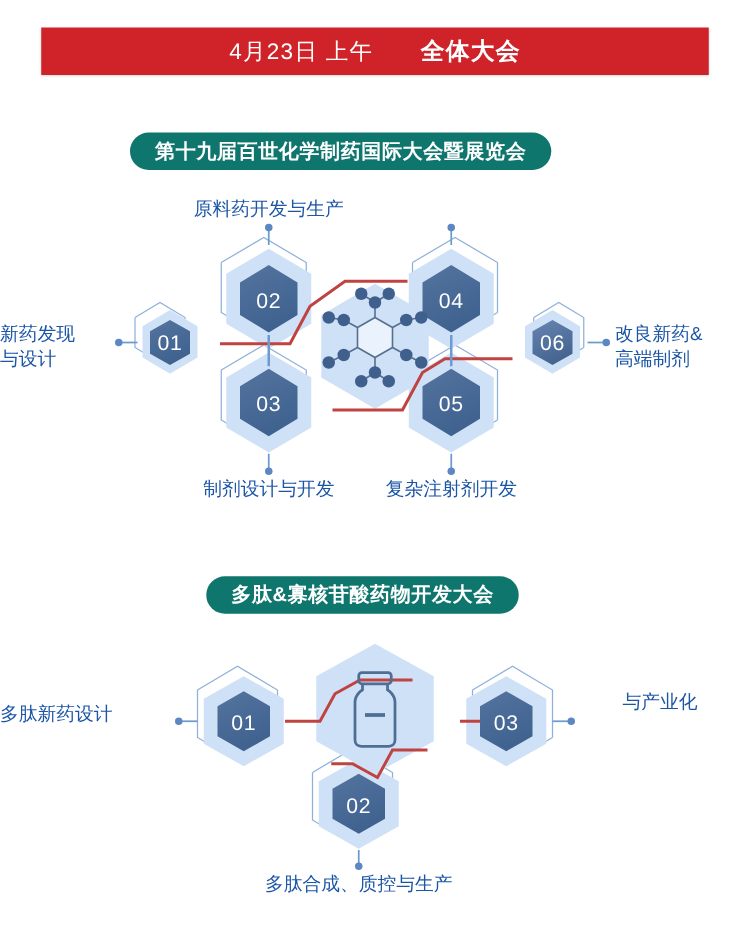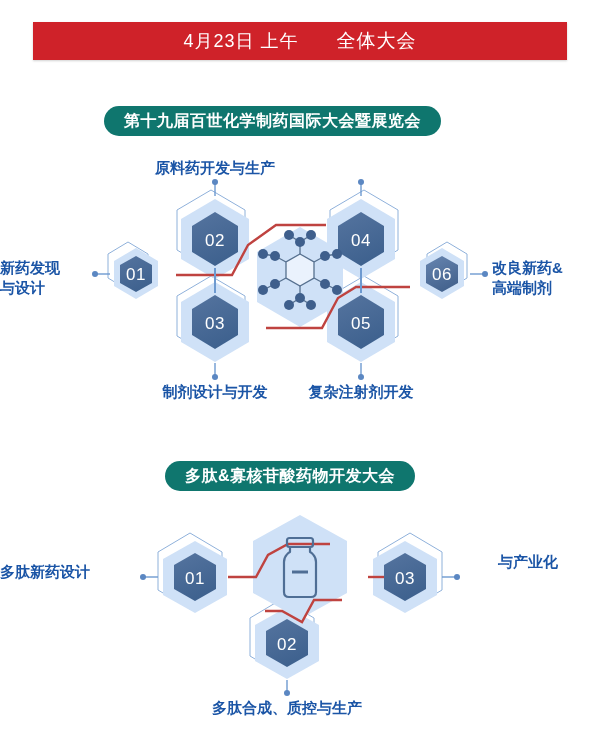--- a/index.html
+++ b/index.html
@@ -11,41 +11,41 @@
   .page{position:relative;width:600px;height:754px;padding-left:24px;}
 
   
   .banner{
     position:absolute;left:33px;top:22px;width:534px;height:38px;
     background:#cf2229;display:flex;align-items:center;justify-content:center;
     box-shadow:0 1px 2px rgba(0,0,0,.18);
   }
   .banner-inner{display:flex;align-items:center;gap:38px;}
   .banner-date{color:#ffffff;font-size:18px;letter-spacing:1px;}
-  .banner-title{color:#ffffff;font-size:19px;font-weight:normal;letter-spacing:1px;}
+  .banner-title{color:#ffffff;font-size:19px;font-weight:bold;letter-spacing:1px;}
 
   
   .pill{
     position:absolute;height:30px;border-radius:16px;
     background:#0f766e;color:#fff;display:flex;align-items:center;justify-content:center;
     font-size:16px;font-weight:bold;letter-spacing:.5px;padding:0 20px;
   }
   #pill1{left:104px;top:106px;}
   #pill2{left:165px;top:461px;}
 
   
   .diagram{position:absolute;left:0;width:600px;}
   #diagram1{top:150px;height:270px;}
   #diagram2{top:500px;height:250px;}
 
   .diagram svg{position:absolute;left:0;top:0;overflow:visible;}
 
   
   .lbl{
-    position:absolute;color:#1b55a6;font-size:15px;font-weight:bold;
+    position:absolute;color:#1b55a6;font-size:15px;font-weight:normal;
     line-height:20px;white-space:nowrap;
   }
   .lbl.c{text-align:center;}
   .lbl.r{}
   .lbl.l{text-align:left;}
 
   .hexnum{
     font-size:17px;fill:#ffffff;font-family:"Liberation Sans",sans-serif;
     font-weight:normal;letter-spacing:.5px;
   }

